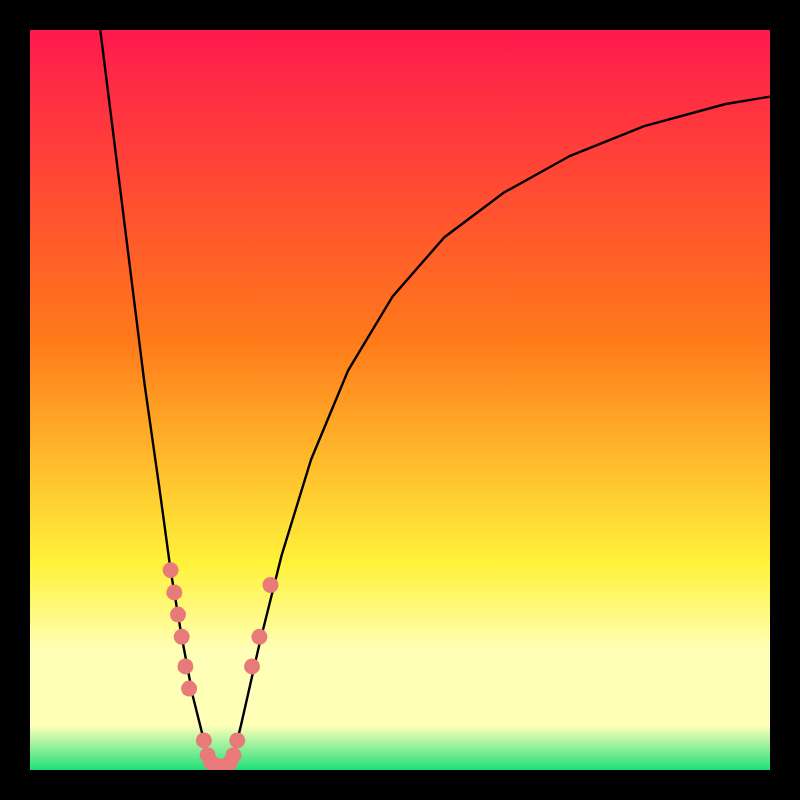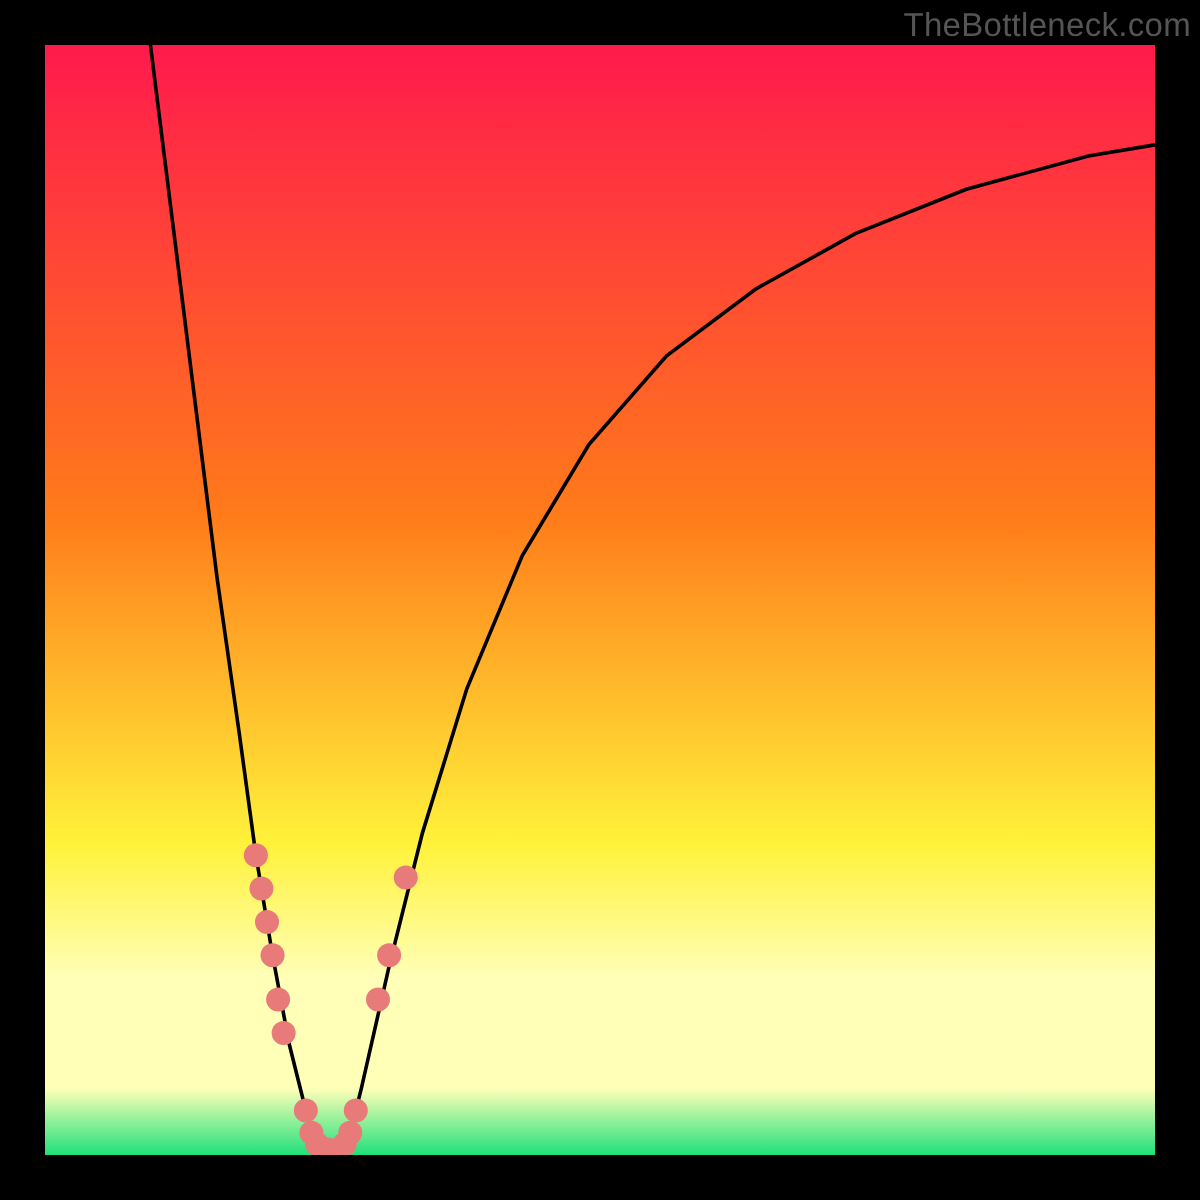--- a/index.html
+++ b/index.html
@@ -36,21 +36,20 @@
     letter-spacing: 0.2px;
     user-select: none;
   }
   svg { display: block; }
 </style>
 </head>
 <body>
 
 <div class="frame">
 
-  <div class="watermark">TheBottleneck.com</div>
 
   <div class="plot">
     <svg id="chart-svg" width="740" height="740" viewBox="0 0 740 740">
       <defs>
         <linearGradient id="bg-grad" x1="0" y1="0" x2="0" y2="1">
           <stop id="g-top" offset="0%" stop-color="#ff1a4d"></stop>
           <stop id="g-mid1" offset="42%" stop-color="#ff7a1a"></stop>
           <stop id="g-mid2" offset="72%" stop-color="#fff23a"></stop>
           <stop id="g-band1" offset="84%" stop-color="#ffffb8"></stop>
           <stop id="g-band2" offset="94%" stop-color="#ffffb8"></stop>

